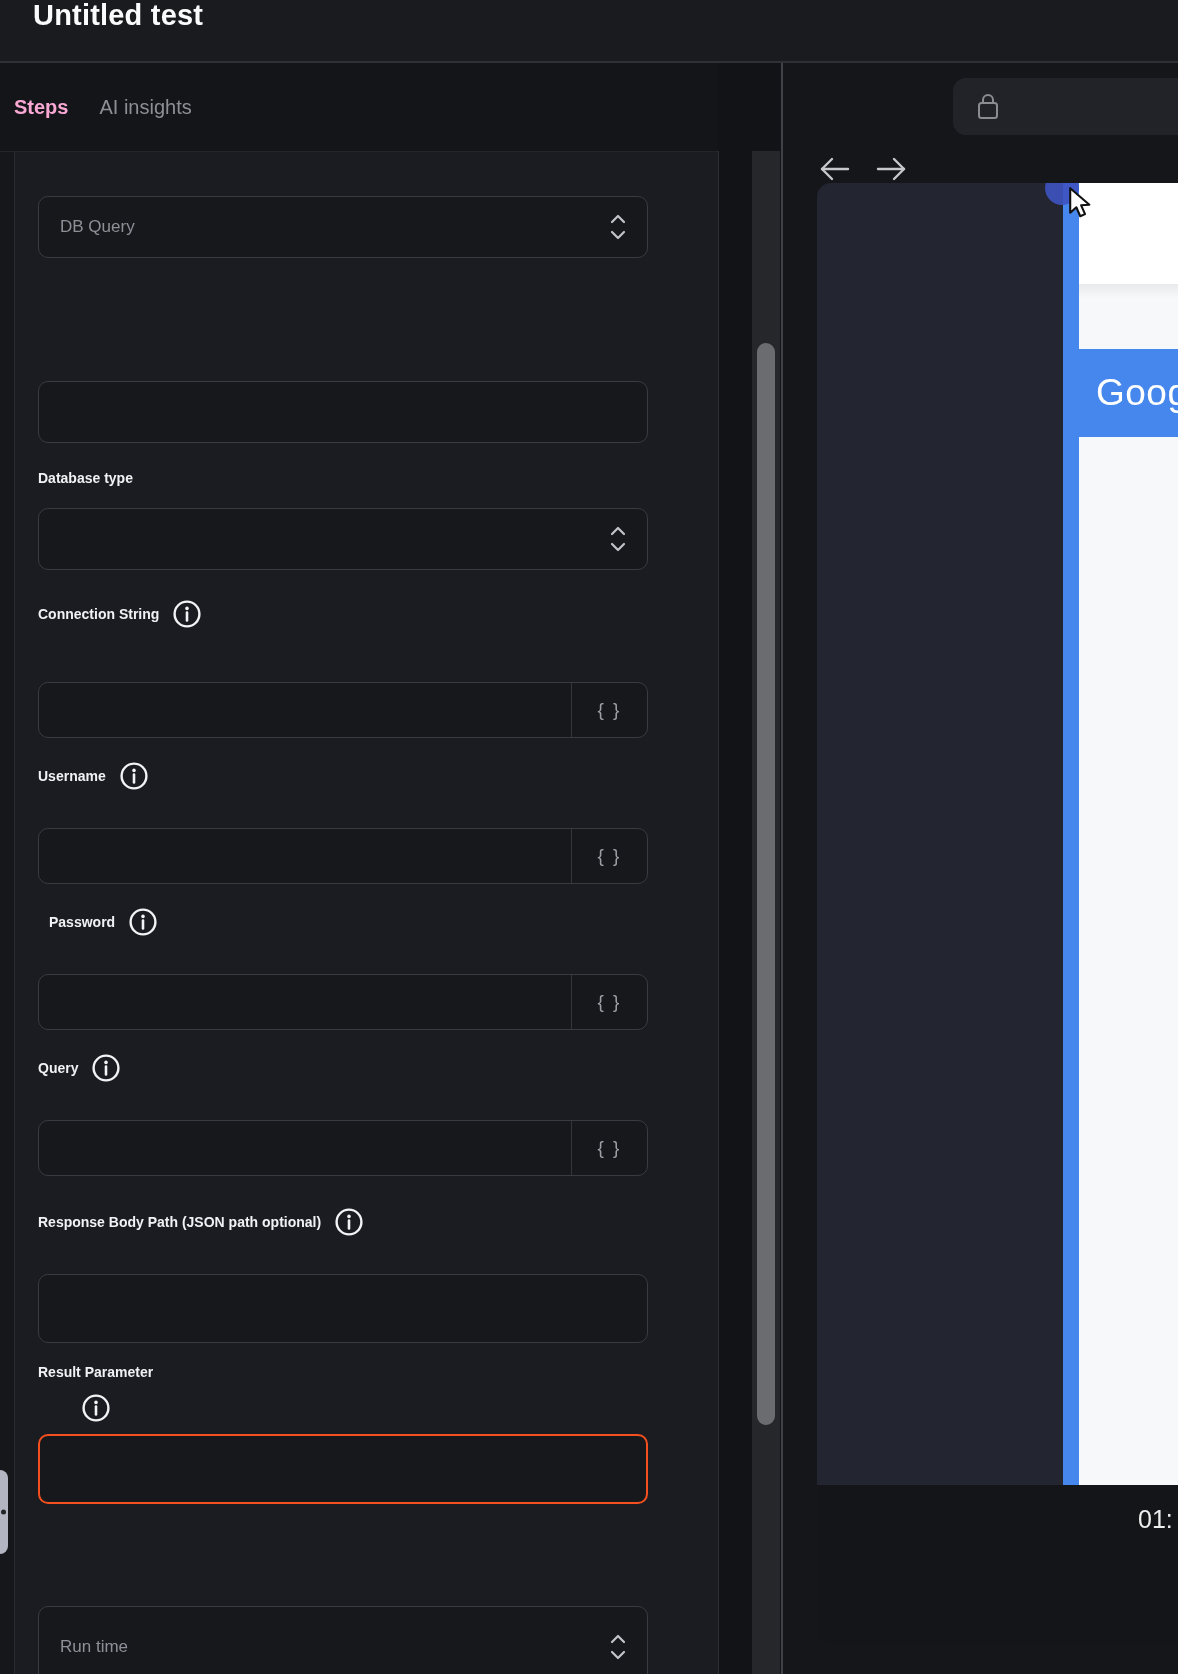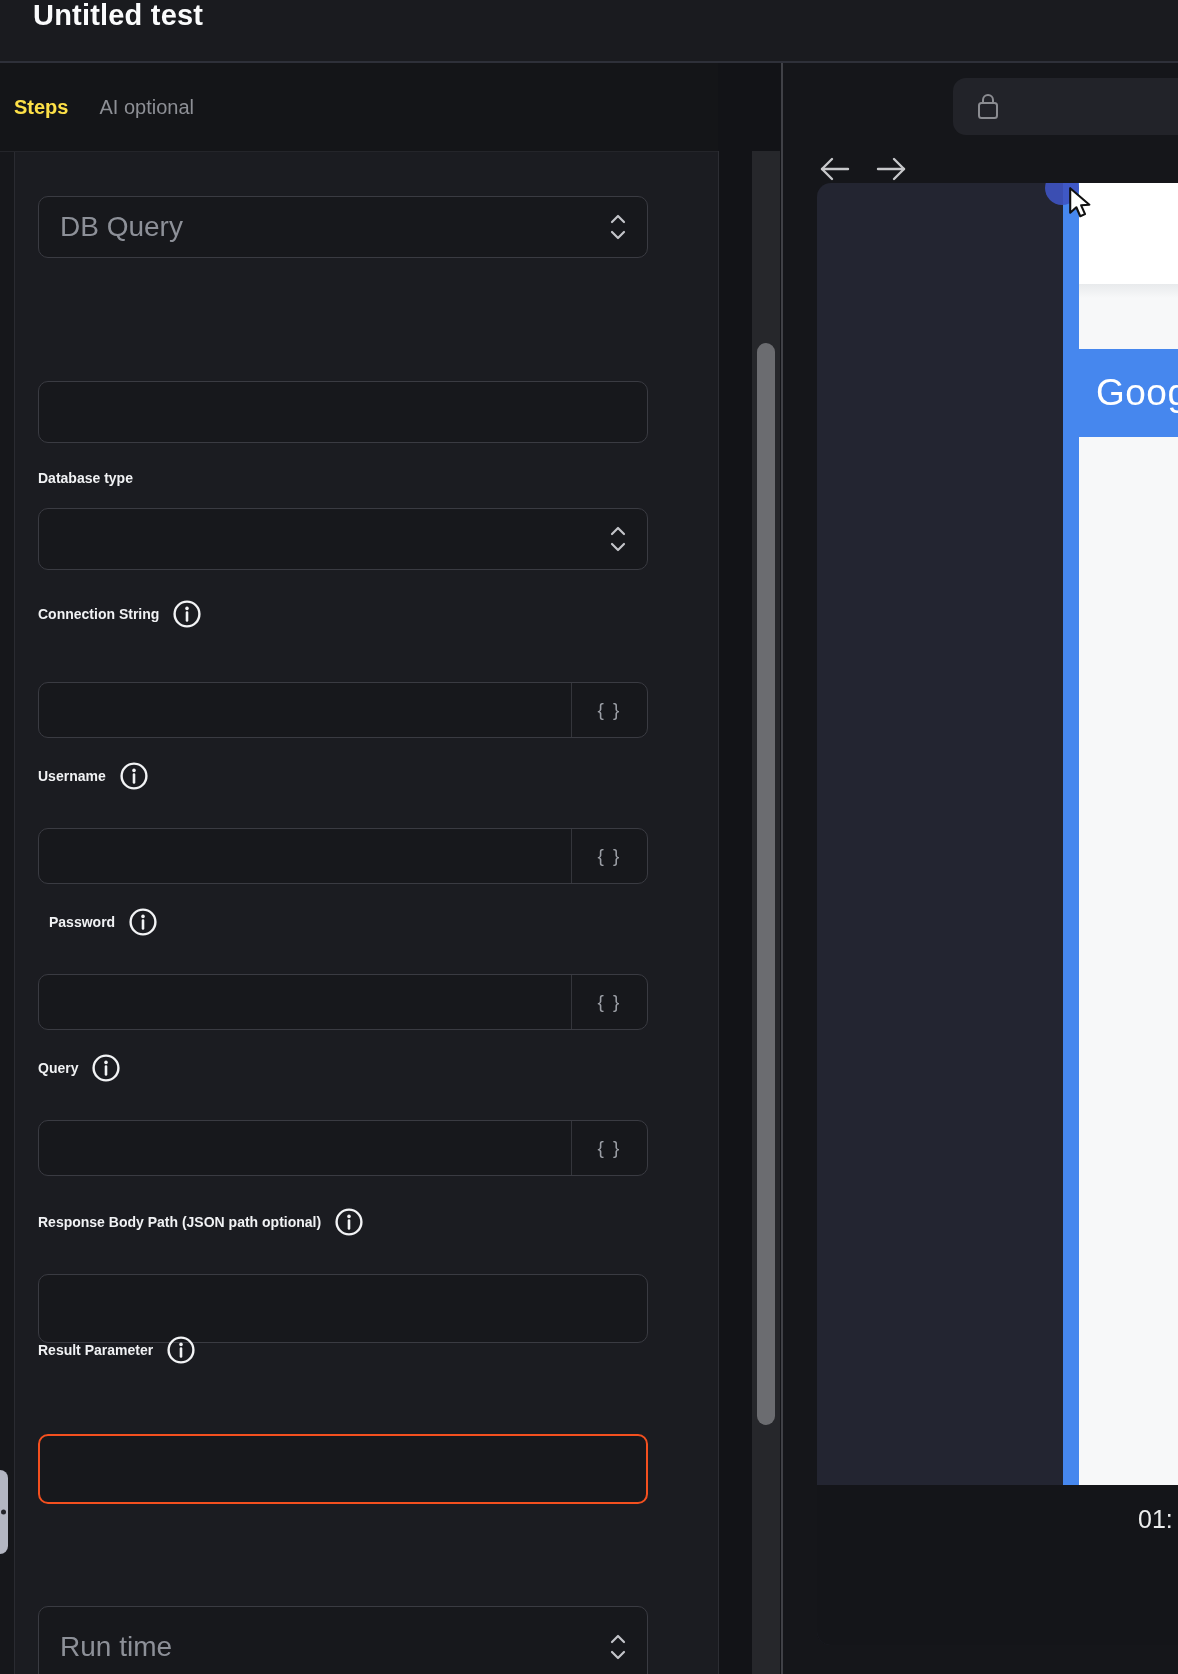--- a/index.html
+++ b/index.html
@@ -11,34 +11,34 @@
     color:#f1f2f4;
   }
   
   .titlebar { position:absolute; left:0; top:0; width:1178px; height:61px; background:#1a1b1f; }
   .titlebar .title { position:absolute; left:33px; top:-4px; font-size:29px; font-weight:700; line-height:38px; color:#fafbfc; letter-spacing:.2px; }
   .titlebar-divider { position:absolute; left:0; top:61px; width:1178px; height:2px; background:#2e3039; }
 
   
   .tabbar { position:absolute; left:0; top:63px; width:718px; height:88px; background:#141518; display:flex; align-items:center; padding-left:14px; gap:31px; }
   .tab { font-size:20px; line-height:24px; cursor:default; }
-  .tab.active { color:#fde047; font-weight:600; }
+  .tab.active { color:#f9a8d4; font-weight:600; }
   .tab.inactive { color:#8d8f95; font-weight:400; }
 
   
   .form-panel { position:absolute; left:0; top:151px; width:718px; height:1523px; background:#1b1c21; border-top:1px solid #24252a; }
   .edge-strip { position:absolute; left:0; top:0; width:15px; height:100%; background:#16171b; border-right:1px solid #2a2b31; }
   .form-content { position:absolute; left:38px; top:0; width:610px; height:100%; }
 
   .field-label { position:absolute; left:0; display:flex; align-items:center; gap:13px; height:36px; font-size:14px; font-weight:700; color:#f1f2f4; white-space:nowrap; }
   .info-icon { width:30px; height:30px; flex:0 0 auto; display:block; }
 
   .ctl { position:absolute; left:0; width:610px; background:#17181c; border:1.5px solid #3a3b42; border-radius:10px; }
   .select-box { cursor:pointer; }
-  .select-box .sel-value { position:absolute; left:21px; top:0; right:60px; height:100%; display:flex; align-items:center; font-size:28px; font-weight:400; color:#8d9098; overflow:hidden; white-space:nowrap; }
+  .select-box .sel-value { position:absolute; left:21px; top:0; right:60px; height:100%; display:flex; align-items:center; font-size:17px; font-weight:400; color:#8d9098; overflow:hidden; white-space:nowrap; }
   .unfold-icon { position:absolute; right:21px; top:50%; transform:translateY(-50%); width:16px; height:26px; }
 
   .input-group { display:flex; overflow:hidden; }
   .input-main { flex:1; background:transparent; border:none; outline:none; color:#e8e9ec; font-size:20px; padding:0 18px; font-family:"Liberation Sans", sans-serif; min-width:0; }
   .braces-btn { width:76px; flex:0 0 auto; border-left:1px solid #34353b; display:flex; align-items:center; justify-content:center; color:#9b9ea5; font-size:19px; letter-spacing:2px; cursor:pointer; }
   .plain-input { background:transparent; border:none; outline:none; width:100%; height:100%; color:#e8e9ec; font-size:20px; padding:0 18px; font-family:"Liberation Sans", sans-serif; }
   .ctl.error { border:2px solid #f4501f; }
 
   
   .panel-right-border { position:absolute; left:718px; top:151px; width:1px; height:1523px; background:#2c2d33; }
@@ -77,21 +77,21 @@
 </head>
 <body>
 
 <div class="titlebar">
   <div class="title">Untitled test</div>
 </div>
 <div class="titlebar-divider"></div>
 
 <div class="tabbar">
   <div class="tab active">Steps</div>
-  <div class="tab inactive">AI optional</div>
+  <div class="tab inactive">AI insights</div>
 </div>
 
 <div class="form-panel">
   <div class="edge-strip"></div>
   <div class="form-content">
 
     <div class="ctl select-box" style="top:44px; height:62px;">
       <div class="sel-value">DB Query</div>
       <svg class="unfold-icon" viewBox="0 0 16 26" fill="none" stroke="#c3c4c9" stroke-width="2.2" stroke-linecap="round" stroke-linejoin="round">
         <polyline points="2,8 8,2 14,8"></polyline>
@@ -168,21 +168,21 @@
       <svg class="info-icon" viewBox="0 0 30 30" fill="none">
         <circle cx="15" cy="15" r="12.4" stroke="#f2f3f5" stroke-width="2.4"></circle>
         <circle cx="15" cy="9.4" r="1.8" fill="#f2f3f5"></circle>
         <line x1="15" y1="13.6" x2="15" y2="21.4" stroke="#f2f3f5" stroke-width="2.6" stroke-linecap="round"></line>
       </svg>
     </div>
     <div class="ctl" style="top:1122px; height:69px;">
       <input class="plain-input" type="text" value="" style="">
     </div>
 
-    <div class="field-label" style="top:1180px;">
+    <div class="field-label" style="top:1212px;flex-direction:column;">
       <span>Result Parameter</span>
       <svg class="info-icon" viewBox="0 0 30 30" fill="none">
         <circle cx="15" cy="15" r="12.4" stroke="#f2f3f5" stroke-width="2.4"></circle>
         <circle cx="15" cy="9.4" r="1.8" fill="#f2f3f5"></circle>
         <line x1="15" y1="13.6" x2="15" y2="21.4" stroke="#f2f3f5" stroke-width="2.6" stroke-linecap="round"></line>
       </svg>
     </div>
     <div class="ctl error" style="top:1282px; height:70px;">
       <input class="plain-input" type="text" value="" style="">
     </div>

